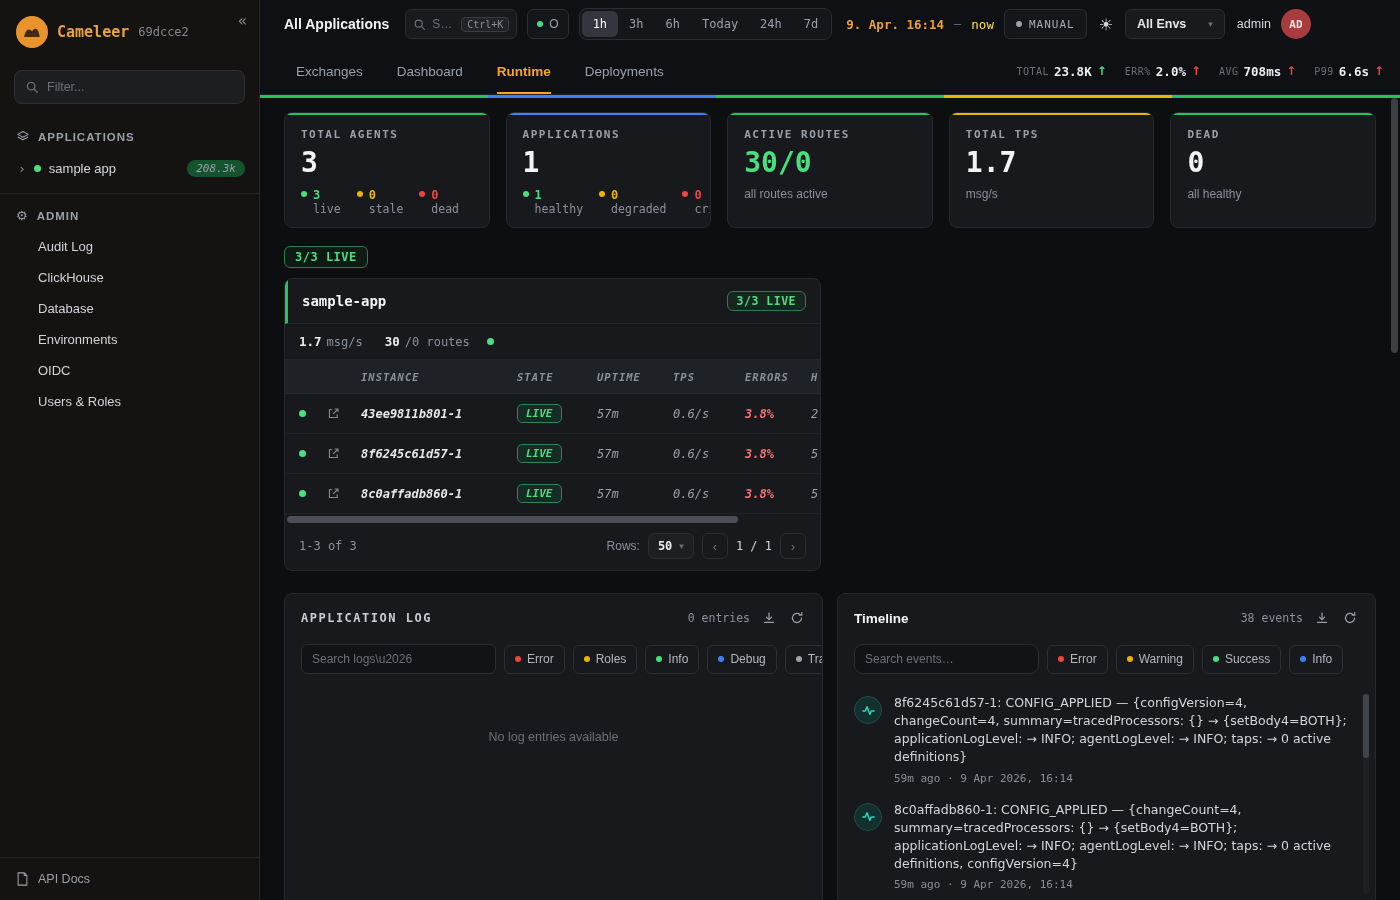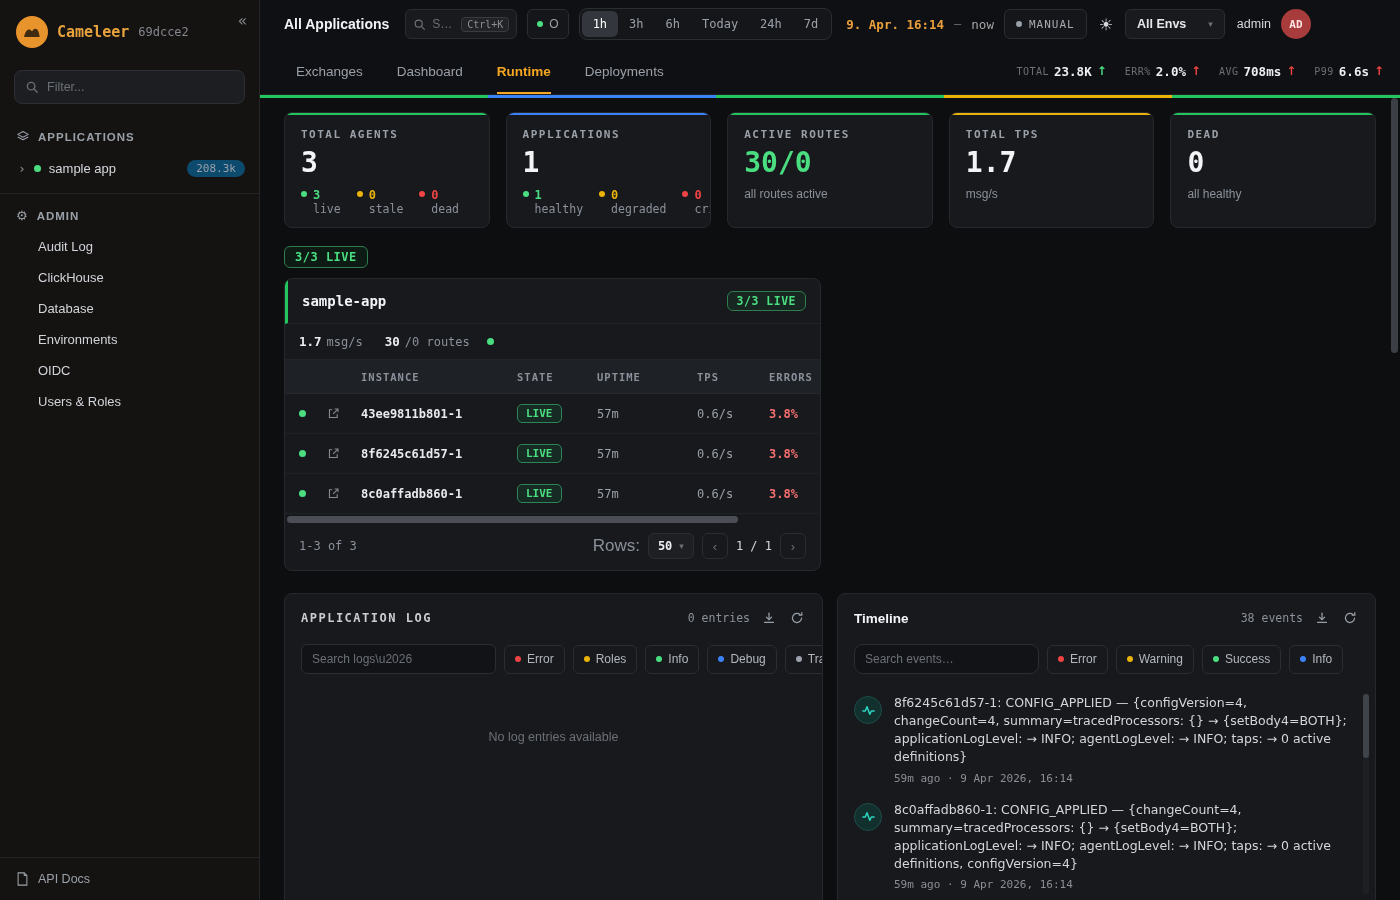--- a/index.html
+++ b/index.html
@@ -18,40 +18,40 @@
   .logo-suffix { color:#84878d; font-size:12px; }
   .filter-box { margin:8px 14px 16px; height:34px; background:#1d1e21; border:1px solid #2e2f34; border-radius:8px; display:flex; align-items:center; gap:8px; padding:0 10px; color:#6b7076; }
   .filter-box input { flex:1; min-width:0; background:none; border:none; outline:none; color:#aeb2b8; font-size:12.5px; font-family:inherit; }
   .filter-box input::placeholder { color:#6b7076; }
   .sb-section-header { display:flex; align-items:center; gap:8px; padding:10px 16px 8px; color:#9aa0a8; font-size:11.5px; font-weight:bold; letter-spacing:1px; }
   .app-row { display:flex; align-items:center; gap:8px; padding:8px 14px 8px 18px; cursor:pointer; }
   .chev { color:#8b8e94; font-size:13px; }
   .dot { width:7px; height:7px; border-radius:50%; display:inline-block; flex:none; }
   .dot.g { background:#4ade80; }
   .app-label { font-size:13px; color:#d4d7dc; }
-  .app-badge { margin-left:auto; background:#0c4a6e; border-radius:10px; padding:2px 9px; font-size:11px; color:#9aa0a8; }
+  .app-badge { margin-left:auto; background:#14532d; border-radius:10px; padding:2px 9px; font-size:11px; color:#9aa0a8;font-style:italic; }
   .sb-divider { border-top:1px solid #232428; margin:8px 0 4px; }
   .admin-item { display:block; padding:8px 16px 8px 38px; font-size:13px; color:#d1d4d9; cursor:pointer; text-decoration:none; }
   .sb-footer { margin-top:auto; border-top:1px solid #232428; padding:14px 16px; display:flex; align-items:center; gap:9px; color:#9aa0a8; font-size:12.5px; cursor:pointer; }
 
   
   .main { flex:1; display:flex; flex-direction:column; background:#0d0e10; position:relative; min-width:0; }
   .topbar { height:48px; display:flex; align-items:center; gap:10px; padding:0 18px 0 24px; background:#0f1013; }
   .tb-title { font-size:14px; font-weight:bold; color:#f2f3f5; margin-right:6px; white-space:nowrap; }
   .tb-search { width:112px; height:30px; background:#191a1e; border:1px solid #2c2d32; border-radius:6px; display:flex; align-items:center; gap:6px; padding:0 7px; color:#6b7076; flex:none; }
   .tb-search input { width:22px; min-width:0; background:none; border:none; outline:none; color:#9aa0a8; font-size:12px; font-family:inherit; }
   .tb-search input::placeholder { color:#6b7076; }
   .kbd { margin-left:auto; border:1px solid #3a3b41; background:#222327; border-radius:4px; padding:1px 5px; font-size:10px; color:#8b8e94; white-space:nowrap; }
   .online-chip { height:30px; border:1px solid #2c2d32; border-radius:6px; background:#15161a; display:flex; align-items:center; gap:6px; padding:0 9px; color:#9aa0a8; font-size:12px; cursor:pointer; }
   .range-group { height:32px; display:flex; align-items:center; border:1px solid #2c2d32; background:#15161a; border-radius:8px; padding:0 2px; flex:none; }
   .range-btn { border:none; background:none; color:#9aa0a8; font-size:12px; padding:6px 11px; border-radius:6px; cursor:pointer; font-family:"DejaVu Sans Mono",monospace; }
   .range-btn.active { background:#33363c; color:#fff; }
   .tb-date { color:#eba03b; font-weight:bold; font-size:12.5px; margin-left:4px; white-space:nowrap; }
   .tb-dash { color:#6b7076; font-size:12px; }
-  .tb-now { color:#a3a3a3; font-size:12.5px; }
+  .tb-now { color:#fde047; font-size:12.5px; }
   .manual-btn { height:30px; border:1px solid #2c2d32; background:#15161a; border-radius:6px; display:flex; align-items:center; gap:7px; padding:0 11px; color:#a6abb2; font-size:11px; letter-spacing:1px; cursor:pointer; white-space:nowrap; }
   .dot.grey { background:#9aa0a8; width:6px; height:6px; }
   .theme-btn { background:none; border:none; color:#d4d7dc; font-size:16px; cursor:pointer; padding:0 2px; }
   .env-select { height:30px; border:1px solid #2c2d32; background:#191a1e; border-radius:6px; display:flex; align-items:center; gap:22px; padding:0 11px; color:#e5e7ea; font-size:12.5px; font-weight:bold; cursor:pointer; white-space:nowrap; }
   .caret { color:#6b7076; font-size:9px; font-family:"DejaVu Sans",sans-serif; }
   .tb-user { color:#d4d7dc; font-size:12.5px; margin-left:2px; }
   .avatar { width:30px; height:30px; border-radius:50%; background:#a83b3b; color:#ffe4e4; font-size:11px; font-weight:bold; display:flex; align-items:center; justify-content:center; flex:none; cursor:pointer; }
 
   
   .tabbar { height:47px; display:flex; align-items:center; padding:0 16px 0 36px; background:#0f1013; border-bottom:1px solid #1e2024; }
@@ -91,41 +91,41 @@
   .ac-header { display:flex; align-items:center; padding:12px 14px; border-left:3px solid #22c55e; border-bottom:1px solid #222428; }
   .ac-name { font-size:14px; font-weight:bold; color:#f3f4f6; }
   .ac-badge { margin-left:auto; }
   .ac-sub { display:flex; align-items:center; gap:5px; padding:10px 14px; border-bottom:1px solid #222428; }
   .ac-sub .strong { font-size:12.5px; font-weight:bold; color:#eceef0; }
   .ac-sub .dim { font-size:12px; color:#8b919a; }
   .ac-sub .gapper { width:12px; }
   .ac-sub .dot { margin-left:12px; }
 
   .tbl-wrap { overflow:hidden; width:100%; }
-  .tbl { width:596px; }
+  .tbl { width:596px;font-style:italic; }
   .tr { display:flex; align-items:center; height:40px; border-bottom:1px solid #1f2125; font-size:12px; }
   .tr.head { height:34px; background:#1e2126; border-bottom:1px solid #26282d; color:#8b919a; font-size:10.5px; font-weight:bold; letter-spacing:1px; }
   .c0 { width:34px; display:flex; justify-content:center; flex:none; }
   .c1 { width:42px; display:flex; padding-left:8px; flex:none; color:#8b8e94; }
   .c2 { width:156px; flex:none; }
   .c3 { width:80px; flex:none; }
   .c4 { width:76px; flex:none; }
-  .c5 { width:72px; flex:none;margin-left:24px; }
+  .c5 { width:72px; flex:none; }
   .c6 { width:66px; flex:none; }
   .c7 { width:70px; flex:none; }
   .inst { font-weight:bold; color:#e8eaed; }
   .live-badge { display:inline-block; border:1px solid #2f855a; color:#4ade80; background:rgba(34,197,94,0.1); border-radius:5px; padding:2px 8px; font-size:11px; font-weight:bold; }
   .dim-cell { color:#9aa0a8; }
   .err-cell { color:#f87171; font-weight:bold; }
   .hscroll { height:9px; margin:1px 2px 0; position:relative; }
   .hscroll .thumb { position:absolute; left:0; top:1px; height:7px; width:85%; background:#4b4f55; border-radius:4px; cursor:pointer; }
   .ac-footer { display:flex; align-items:center; padding:9px 14px 11px; gap:8px; }
   .ac-range { color:#8b919a; font-size:12px; }
   .ac-right { margin-left:auto; display:flex; align-items:center; gap:8px; }
-  .rows-label { color:#8b919a; font-size:17px; }
+  .rows-label { color:#8b919a; font-size:12px; }
   .rows-select { border:1px solid #2c2d32; background:#1d1f23; border-radius:6px; padding:5px 9px; display:flex; align-items:center; gap:7px; color:#eceef0; font-size:12px; font-weight:bold; cursor:pointer; }
   .pg-btn { width:26px; height:26px; border:1px solid #2c2d32; background:#17191d; border-radius:6px; color:#6b7076; font-size:13px; display:flex; align-items:center; justify-content:center; cursor:pointer; }
   .pg-label { color:#d4d7dc; font-size:12px; }
 
   
   .bottom-row { display:flex; gap:14px; margin-top:22px; height:560px; }
   .panel { flex:1; min-width:0; background:#17191d; border:1px solid #26282d; border-radius:8px; display:flex; flex-direction:column; overflow:hidden; }
   .panel-header { display:flex; align-items:center; gap:10px; padding:15px 16px 13px; }
   .ph-title-mono { font-size:12px; font-weight:bold; color:#c9ccd1; letter-spacing:1.5px; }
   .ph-title { font-size:13.5px; font-weight:bold; color:#f3f4f6; }

